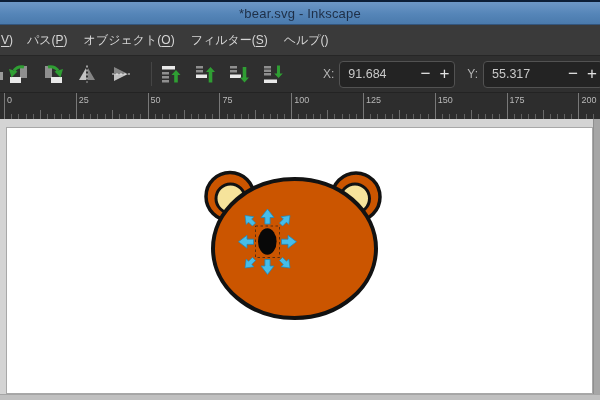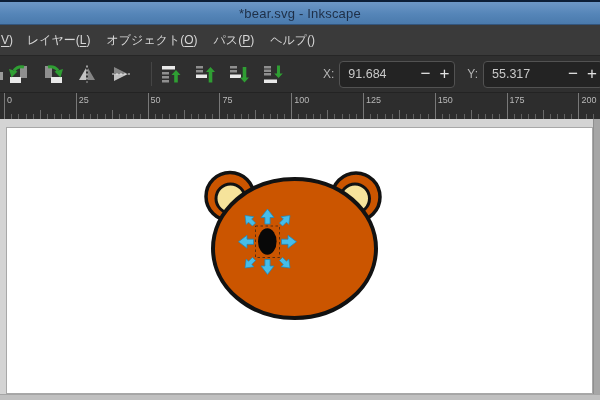--- a/index.html
+++ b/index.html
@@ -60,23 +60,23 @@
 
 <div class="frame-top"></div>
 
 <div class="titlebar">
   <span class="title-text">*bear.svg - Inkscape</span>
 </div>
 
 <div class="menubar">
   <span class="menu-item menu-clipped"><u>V</u>)</span>
   <span style="display:flex">
-      <span class="menu-item">レイヤー(<u>L</u>)</span>
+      <span class="menu-item">パス(<u>P</u>)</span>
       <span class="menu-item">オブジェクト(<u>O</u>)</span>
-      <span class="menu-item">パス(<u>P</u>)</span>
+      <span class="menu-item">フィルター(<u>S</u>)</span>
       <span class="menu-item">ヘルプ()</span>
     </span>
 </div>
 
 <div class="toolbar">
   <div class="edge-fragment"></div>
 
   <div class="tb-btn" title="">
     <svg viewBox="0 0 22 22">
       <rect x="12" y="3" width="7" height="12" fill="#8f8f8f"></rect>

